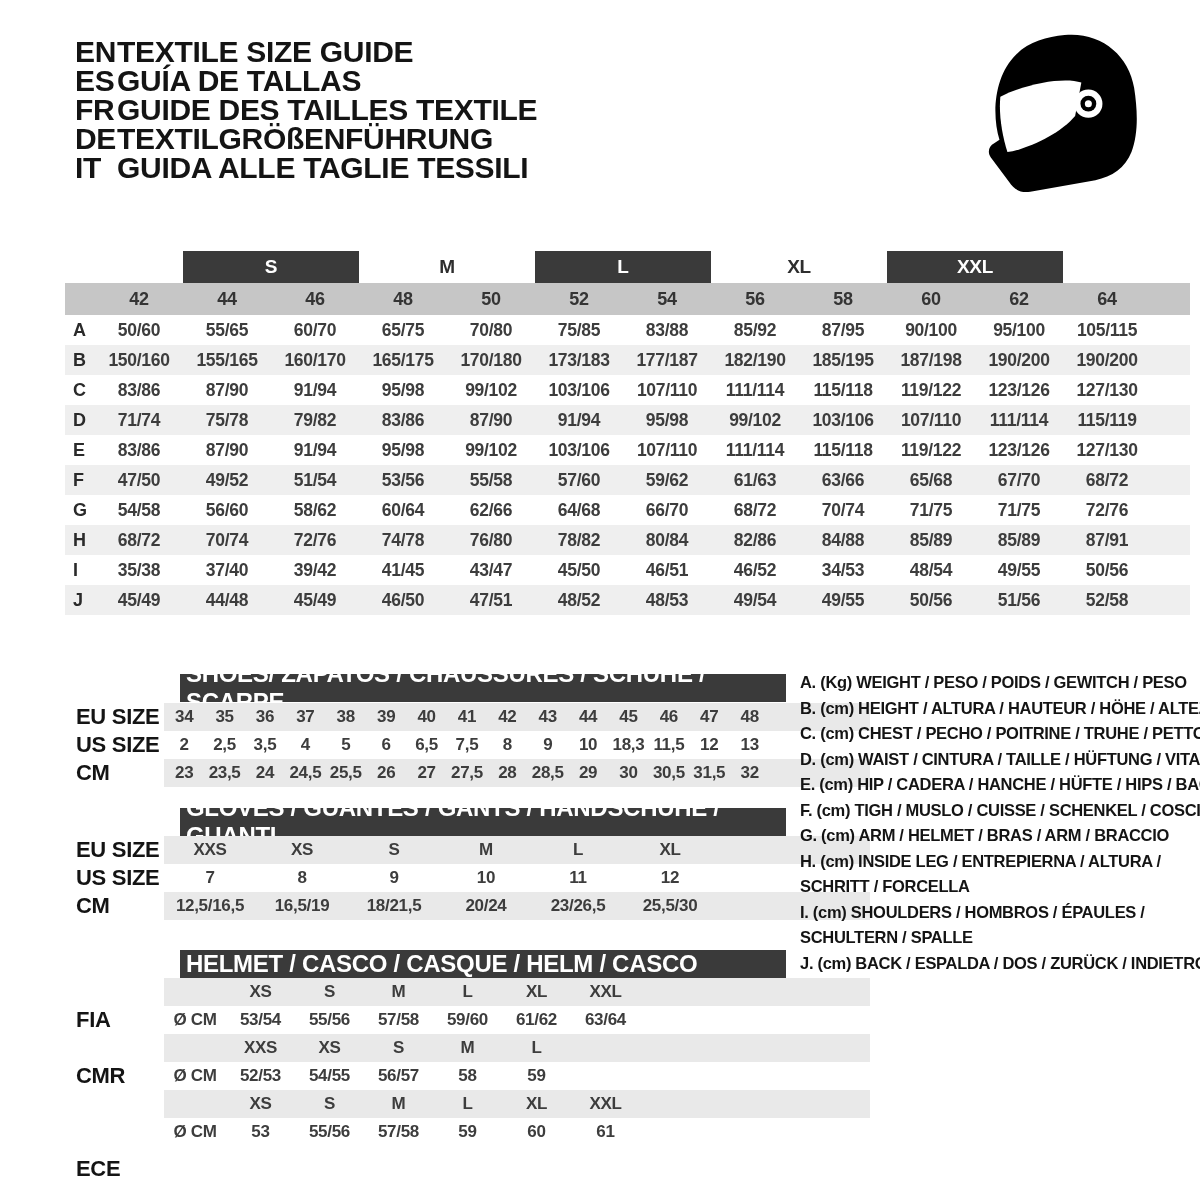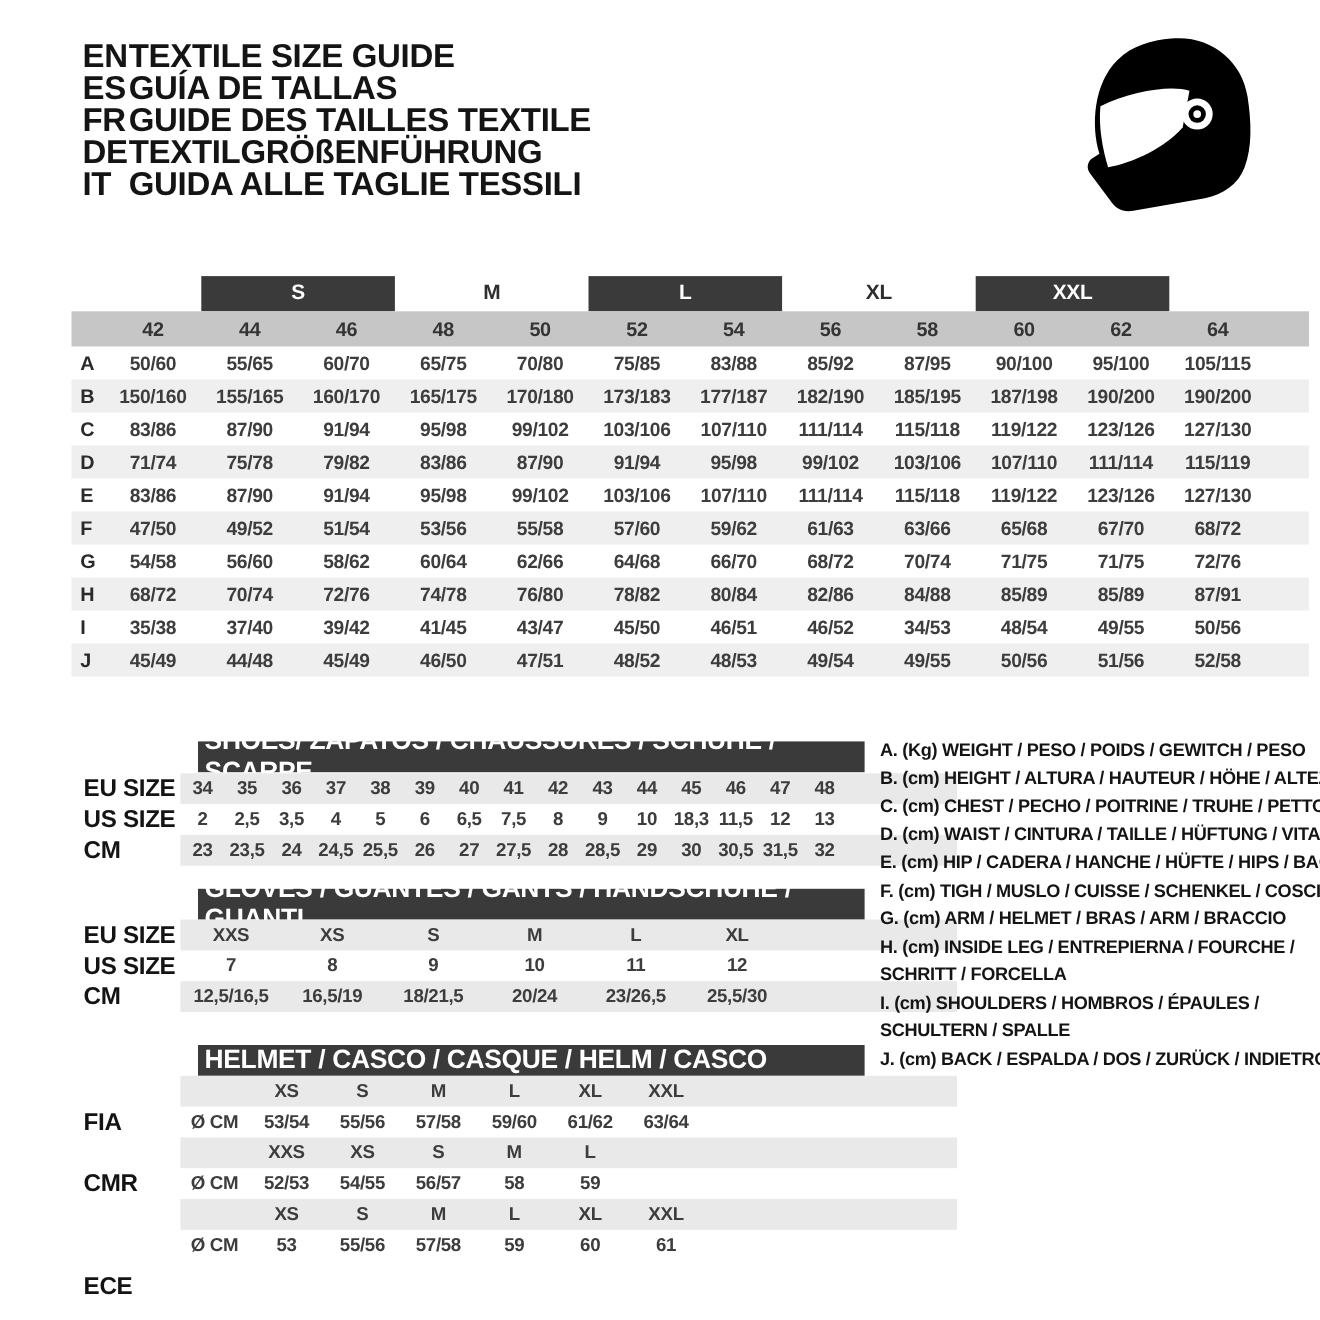--- a/index.html
+++ b/index.html
@@ -461,19 +461,19 @@
 
 <div class="legend">
   <div>
       <div class="legend-line">A. (Kg) WEIGHT / PESO / POIDS / GEWITCH / PESO</div>
       <div class="legend-line">B. (cm) HEIGHT / ALTURA / HAUTEUR / HÖHE / ALTEZZA</div>
       <div class="legend-line">C. (cm) CHEST / PECHO / POITRINE / TRUHE / PETTO</div>
       <div class="legend-line">D. (cm) WAIST / CINTURA / TAILLE / HÜFTUNG / VITA</div>
       <div class="legend-line">E. (cm) HIP / CADERA / HANCHE / HÜFTE / HIPS /  BACINO</div>
       <div class="legend-line">F. (cm) TIGH / MUSLO / CUISSE / SCHENKEL / COSCIA</div>
       <div class="legend-line">G. (cm) ARM / HELMET / BRAS / ARM / BRACCIO</div>
-      <div class="legend-line">H. (cm) INSIDE LEG / ENTREPIERNA / FOURCHE /</div>
+      <div class="legend-line">H. (cm) INSIDE LEG / ENTREPIERNA / ALTURA /</div>
       <div class="legend-line">SCHRITT / FORCELLA</div>
       <div class="legend-line">I. (cm) SHOULDERS / HOMBROS / ÉPAULES /</div>
       <div class="legend-line">SCHULTERN / SPALLE</div>
       <div class="legend-line">J. (cm) BACK / ESPALDA / DOS / ZURÜCK / INDIETRO</div>
     </div>
 </div>
 
 </body></html>

